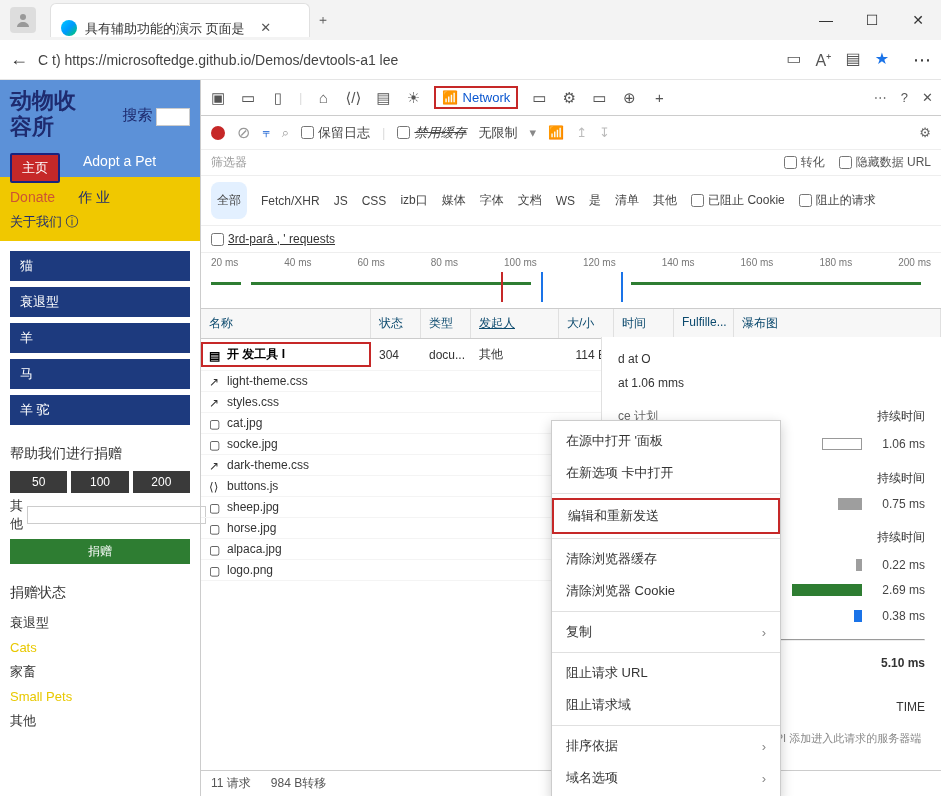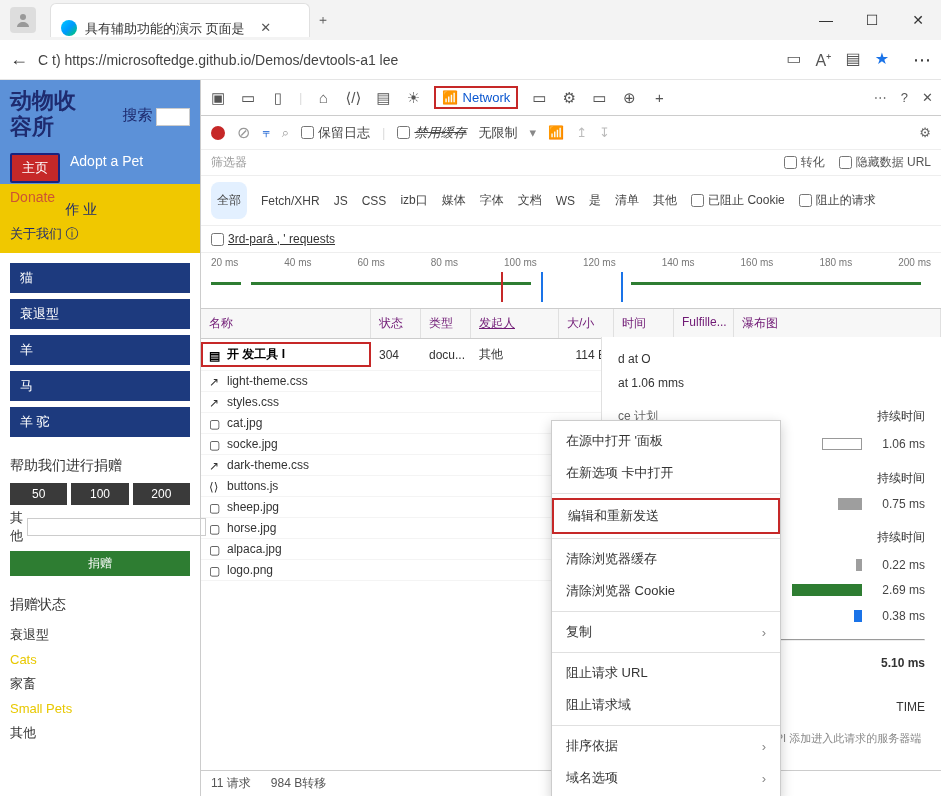--- a/index.html
+++ b/index.html
@@ -23,21 +23,21 @@
 
 .main { display:flex; height: calc(796px - 80px); }
 
 
 .webpage { width: 200px; background: #fff; display:flex; flex-direction:column; }
 .hero { background: linear-gradient(180deg,#5c91d8 0%, #5c91d8 60%, #f0c800 60%, #f0c800 100%); padding: 8px 10px 10px; color:#1e2b6f; }
 .hero h1 { font-size: 22px; font-weight: 600; color:#1e2b6f; line-height:1.2;}
 .hero .search-label { color:#1e2b6f; font-size:15px; margin-left:2px;}
 .hero .search-box { display:inline-block; width:34px; height:18px; background:#fff; border:1px solid #ccc; vertical-align:middle;}
 .hero-nav { margin-top:12px; }
-.hero-nav .row { display:flex; gap:10px; margin-bottom:6px;}
+.hero-nav .row { display:flex; gap:23px; margin-bottom:6px;}
 .hero-nav a { color:#fff; font-size:14px; text-decoration:none;}
 .hero-nav .home { background:#c62828; color:#fff; padding:4px 10px; border:2px solid #1a237e; border-radius:2px; font-size:13px;}
 .hero-nav .orange { color:#c53;}
 .about { color:#1e2b6f; margin-top:4px;}
 .catlist { padding:10px; display:flex; flex-direction:column; gap:6px;}
 .catlist a { background:#1d3a7e; color:#fff; padding:6px 10px; text-decoration:none; font-size:13px;}
 .donate-sec { padding: 10px; }
 .donate-sec h3 { font-size:14px; margin-bottom:8px; font-weight:500;}
 .amounts { display:flex; gap:4px; margin-bottom:4px;}
 .amounts div { flex:1; background:#3a3a3a; color:#fff; text-align:center; padding:4px 0; font-size:12px;}
@@ -79,21 +79,21 @@
 .dt-3rd { padding:6px 10px; border-bottom:1px solid #eee; font-size:12px;}
 .dt-3rd .chk { display:flex; align-items:flex-end; gap:4px;text-decoration:underline;}
 
 .timeline { height:56px; border-bottom:1px solid #ccc; position:relative; padding:4px 10px 0;}
 .timeline .ticks { display:flex; justify-content:space-between; font-size:10px; color:#777;}
 .timeline .bars { position:relative; height:30px; margin-top:4px;}
 .timeline .bar { position:absolute; top:10px; height:3px;}
 .timeline .marker { position:absolute; top:0; bottom:0; width:2px;}
 
 .grid { flex:1; position:relative;}
-.grid-head { display:flex; border-bottom:1px solid #ccc; font-size:12px; color:#701a75; background:#f7f7f7;}
+.grid-head { display:flex; border-bottom:1px solid #ccc; font-size:12px; color:#0c4a6e; background:#f7f7f7;}
 .grid-head div { padding:6px 8px; border-right:1px solid #e0e0e0;}
 .col-name { width:170px;}
 .col-status { width:50px;}
 .col-type { width:50px;}
 .col-init { width:88px;text-decoration:underline;}
 .col-size { width:55px;}
 .col-time { width:60px;}
 .col-fulfil { width:60px;}
 .col-waterfall { flex:1;}
 
@@ -176,21 +176,21 @@
           <span class="search-box"></span>
         </div>
       </div>
       <div class="hero-nav">
         <div class="row">
           <span class="home">主页</span>
           <a href="#">Adopt a Pet</a>
         </div>
         <div class="row">
           <a href="#" class="orange">Donate</a>
-          <a href="#" style="color:#1e2b6f;margin-top:12px;">作 业</a>
+          <a href="#" style="color:#1e2b6f;">作 业</a>
         </div>
         <div class="about">关于我们 ⓘ</div>
       </div>
     </div>
     <div class="catlist">
       <a href="#">猫</a>
       <a href="#">衰退型</a>
       <a href="#">羊</a>
       <a href="#">马</a>
       <a href="#">羊 驼</a>

